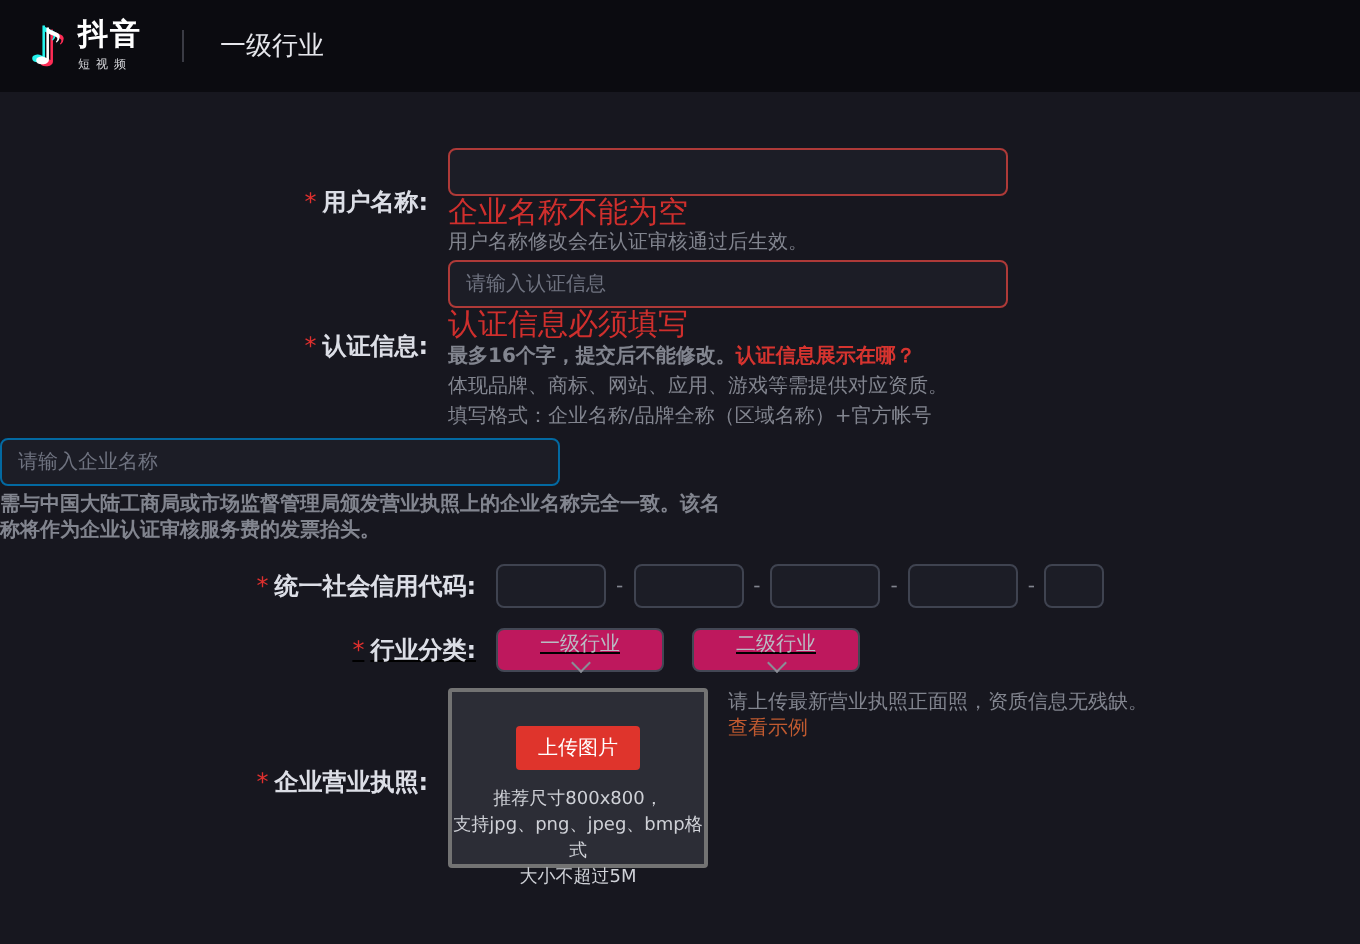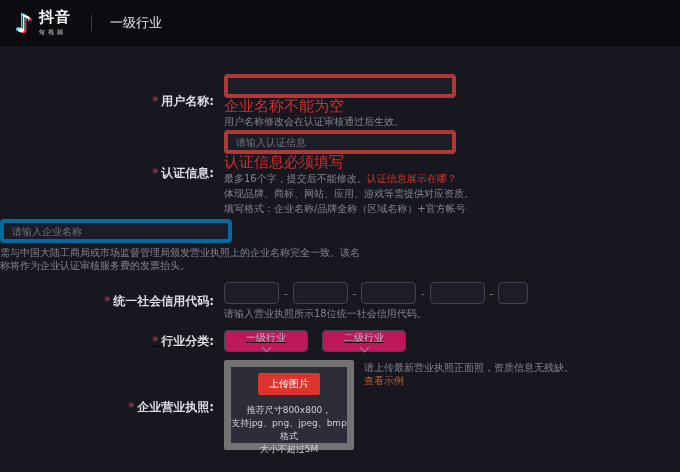--- a/index.html
+++ b/index.html
@@ -24,30 +24,30 @@
   
   .form{padding-top:28px;}
   .row{display:flex;align-items:center;}
   .row-label{
     width:214px;min-width:214px;text-align:right;padding-right:10px;
     font-size:12px;font-weight:bold;color:#dcdee6;line-height:24px;white-space:nowrap;
   }
   .req{color:#e0302e;margin-right:3px;font-weight:normal;}
   .row-content{display:flex;flex-direction:column;}
   .text-input{
-    width:232px;height:24px;box-sizing:border-box;
-    background:#1c1d26;border:4px solid #0369a1;border-radius:4px;
+    width:280px;height:24px;box-sizing:border-box;
+    background:#1c1d26;border:1px solid #0369a1;border-radius:4px;
     color:#aeb1ba;font-size:10px;padding:0 8px;outline:none;
     font-family:"DejaVu Sans","Liberation Sans",sans-serif;
   }
   .text-input::placeholder{color:#6f7380;}
   .err-border{border-color:#ae3a38;}
   .err{font-size:15px;color:#cf2f2d;margin-top:2px;line-height:13px;}
   .hint{font-size:10px;color:#82858f;margin-top:2px;line-height:13px;}
-  .hint-first{margin-top:3px;}
+  .hint-first{margin-top:3px;font-weight:bold;}
   .link-red{color:#d6342f;cursor:pointer;}
   .link-orange{color:#c05a30;cursor:pointer;}
   .wrap-360{width:360px;}
   
   .code-line{display:flex;align-items:center;}
   .code-input{
     width:55px;height:22px;box-sizing:border-box;background:#1c1d26;
     border:1px solid #3f4350;border-radius:4px;color:#aeb1ba;font-size:10px;
     padding:0 6px;outline:none;
   }
@@ -62,37 +62,37 @@
     padding:0 9px;font-size:10px;color:#b9bcc4;cursor:pointer;flex-direction:column;
   }
   .chev{
     width:6px;height:6px;border-right:1px solid #8a8d96;border-bottom:1px solid #8a8d96;
     transform:rotate(45deg);margin-top:-3px;
   }
   
   .upload-line{display:flex;align-items:flex-start;}
   .upload-panel{
     width:130px;height:90px;box-sizing:border-box;
-    background:#2c2d36;border:7px solid #737373;border-radius:2px;
-    display:flex;flex-direction:column;align-items:center;padding-top:6px;
+    background:#2c2d36;border:2px solid #737373;border-radius:2px;
+    display:flex;flex-direction:column;align-items:center;padding-top:17px;
   }
   .upload-btn{
     background:#df342c;color:#ffffff;font-size:10px;border:none;border-radius:2px;
     padding:4px 11px;cursor:pointer;
     font-family:"DejaVu Sans","Liberation Sans",sans-serif;
   }
   .upload-text{margin-top:9px;font-size:9px;color:#cfd1d7;text-align:center;line-height:13px;}
   .side-note{margin-left:10px;width:218px;font-size:10px;color:#82858f;line-height:13px;padding-top:1px;}
   
   .mb-r1{margin-bottom:2px;}
   .mb-r2{margin-bottom:4px;}
   .mb-r3{margin-bottom:10px;}
   .mb-r4{margin-bottom:10px;}
   .mb-r5{margin-bottom:8px;text-decoration:underline;}
-  .lh22{line-height:22px;}
+  .lh22{line-height:22px;padding-left:24px;}
   .lh20{line-height:20px;padding-top:3px;}
 </style>
 </head>
 <body>
 
 <div class="header">
   <span class="logo-note">♪</span>
   <div class="brand">
     <span class="brand-name">抖音</span>
     <span class="brand-sub">短视频</span>
@@ -145,21 +145,20 @@
         <input class="code-input" type="text" value="" style="">
         <span class="code-dash">-</span>
         <input class="code-input" type="text" value="" style="">
         <span class="code-dash">-</span>
         <input class="code-input" type="text" value="" style="">
         <span class="code-dash">-</span>
         <input class="code-input" type="text" value="" style="">
         <span class="code-dash">-</span>
         <input class="code-input small" type="text" value="" style="">
       </div>
-      <div class="hint hint-first">请输入营业执照所示18位统一社会信用代码。</div>
     </div>
   </div>
 
   <div class="row mb-r5">
     <div class="row-label lh22">
       <span class="req">*</span><span>行业分类:</span>
     </div>
     <div class="row-content">
       <div class="select-line">
         <div class="select">

